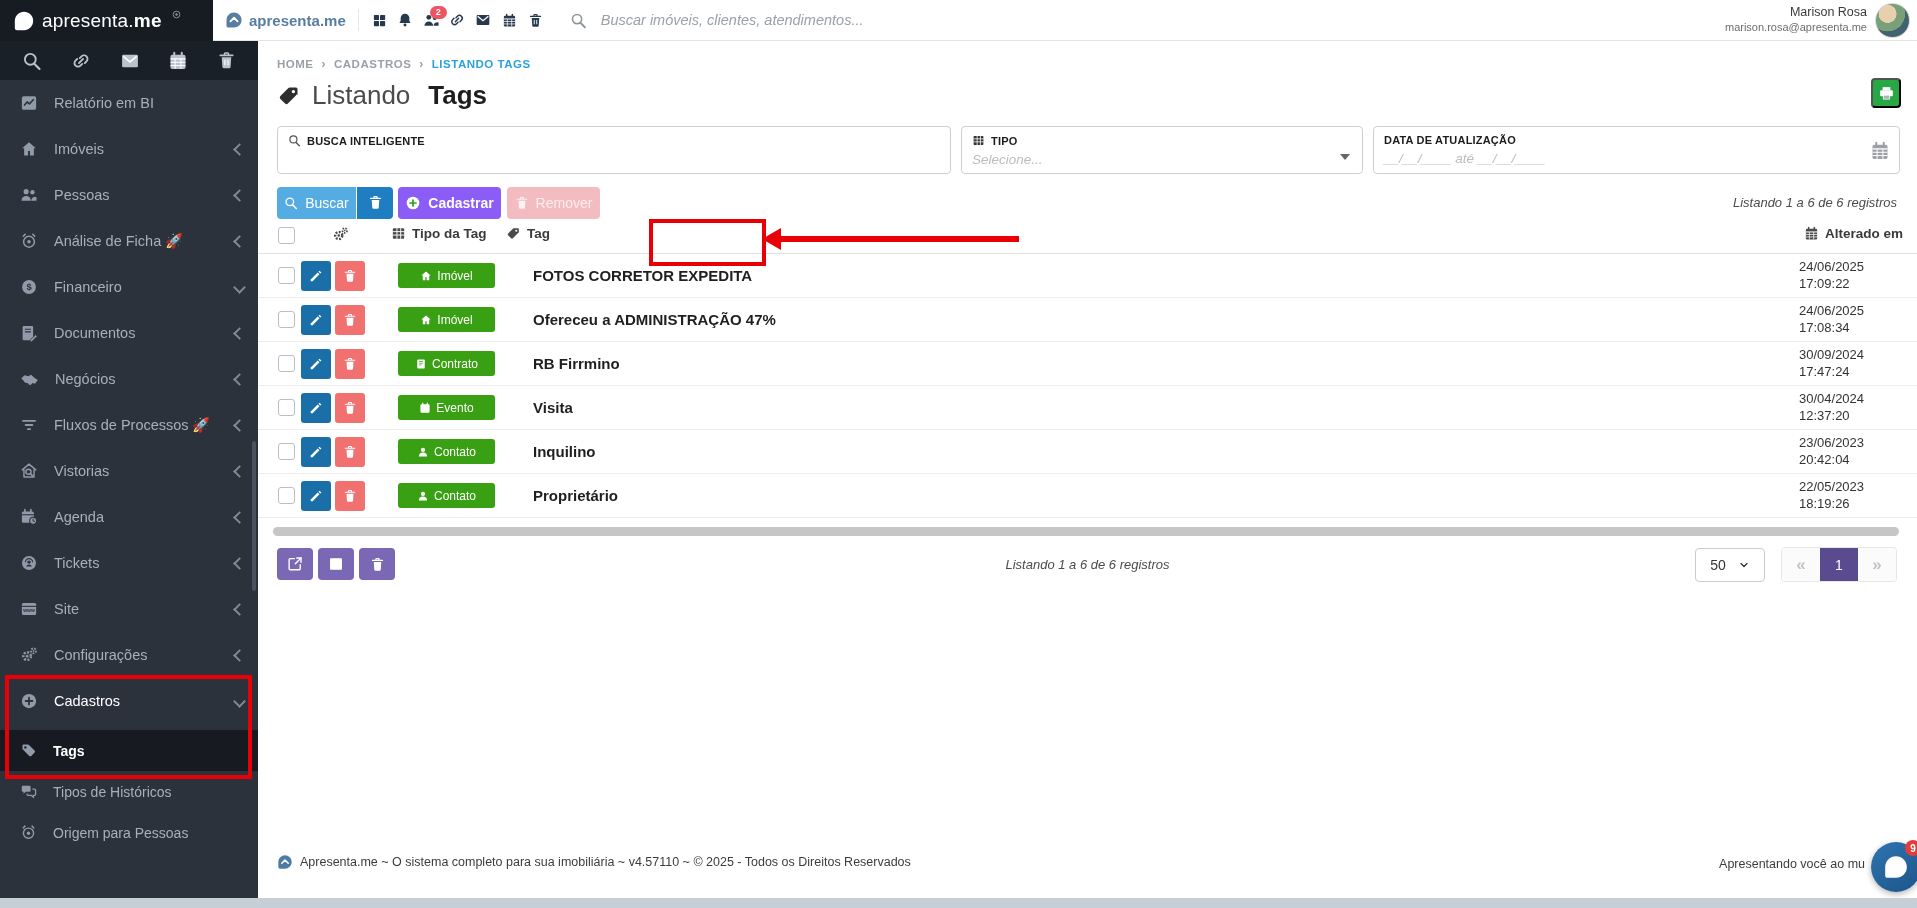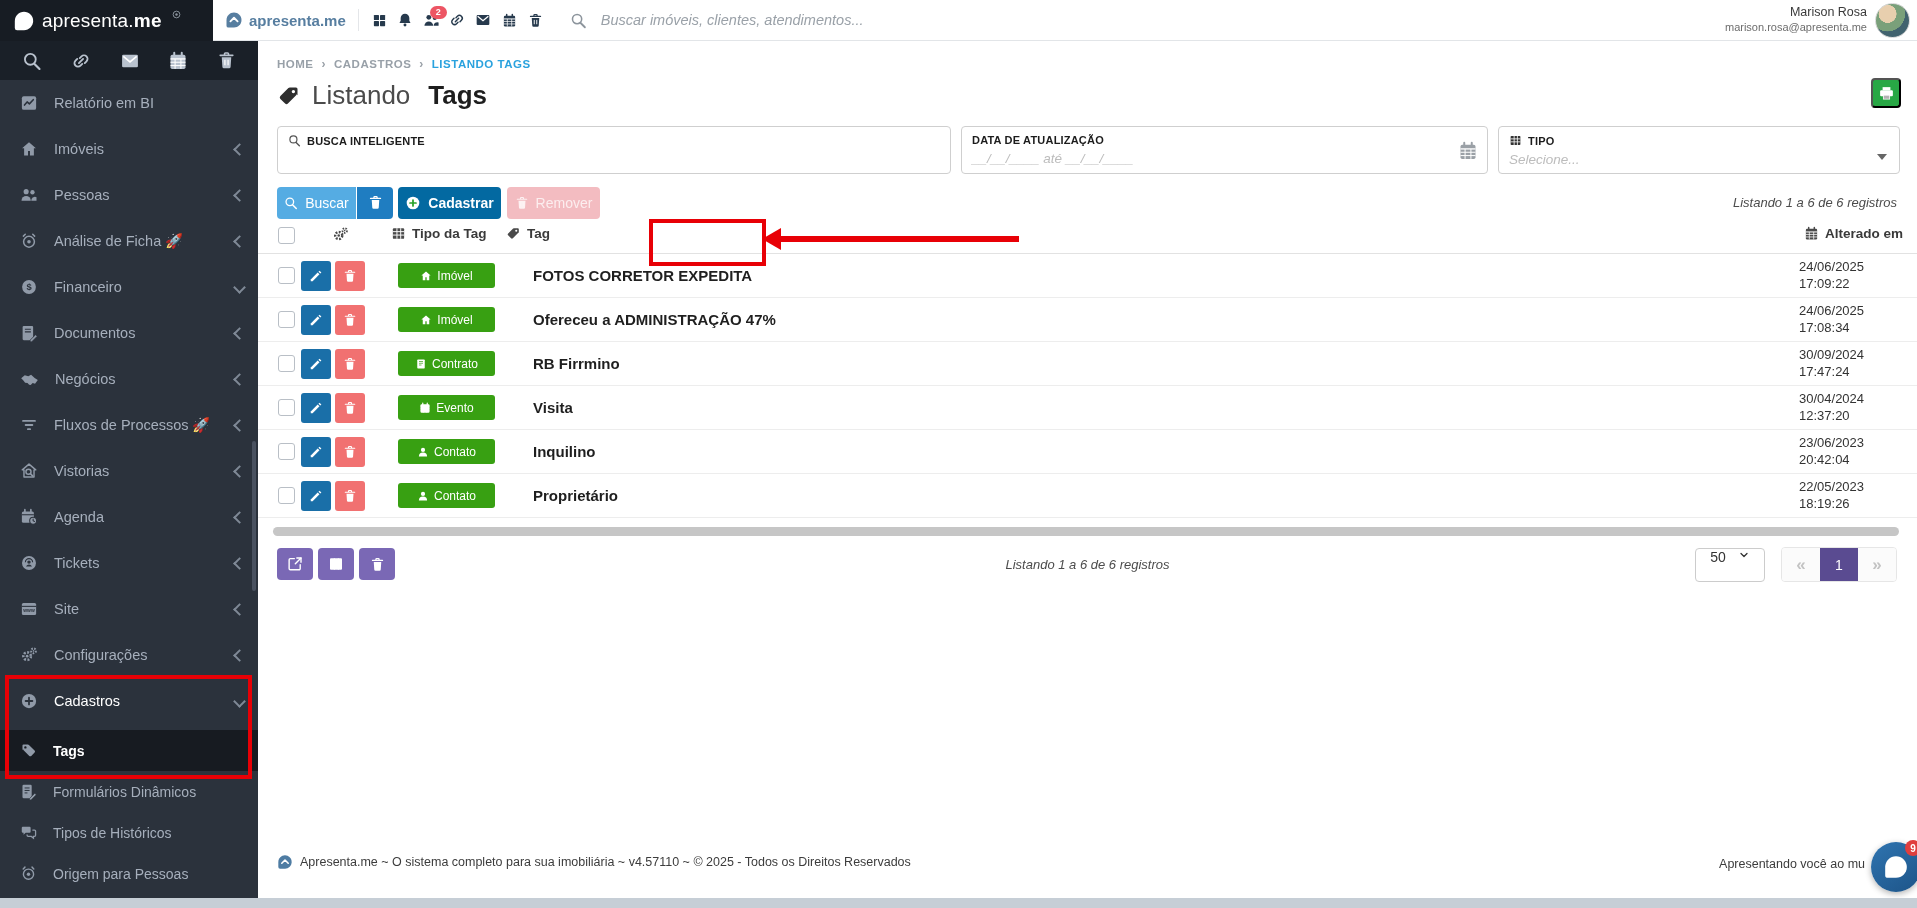--- a/index.html
+++ b/index.html
@@ -77,21 +77,21 @@
   .f-data{width:527px;}
   .caret{position:absolute;right:12px;top:27px;width:0;height:0;border-left:5px solid transparent;
          border-right:5px solid transparent;border-top:6px solid #666;}
   .data-cal{position:absolute;right:9px;top:14px;color:#9aa0a6;}
 
   .toolbar{margin:12px 0 0 19px;display:flex;align-items:center;position:relative;height:33px;}
   .btn{height:32px;border:none;border-radius:4px;display:inline-flex;align-items:center;justify-content:center;
        gap:7px;font-size:14px;color:#fff;cursor:pointer;font-family:"Liberation Sans",sans-serif;box-sizing:border-box;}
   .btn-buscar{width:79px;background:#55ace3;border-radius:4px 0 0 4px;}
   .btn-btrash{width:36px;background:#1f7dc1;border-radius:0 4px 4px 0;margin-left:1px;}
-  .btn-cad{width:103px;background:#0369a1;margin-left:5px;font-weight:600;}
+  .btn-cad{width:103px;background:#8b5cf6;margin-left:5px;font-weight:600;}
   .btn-rem{width:93px;background:#f3bcc1;margin-left:6px;color:rgba(255,255,255,.92);}
   .summary{position:absolute;right:20px;top:9px;font-style:italic;font-size:13px;color:#4c4c4c;}
 
   
   .thead{position:relative;height:34px;border-bottom:1px solid #e2e2e2;
          font-size:13.5px;font-weight:700;color:#3a3a3a;}
   .thead .cell{position:absolute;top:7px;display:flex;align-items:center;gap:6px;}
   .th-ic{color:#4a4a4a;}
   input.cbx{appearance:none;-webkit-appearance:none;width:17px;height:17px;border:1px solid #b9bfc6;border-radius:3px;
             background:#fff;margin:0;cursor:pointer;}
@@ -107,21 +107,21 @@
   .rowdate{margin-left:auto;width:118px;font-size:13px;color:#333;line-height:1.3;}
   .hscroll{margin:9px 0 0 15px;width:1626px;height:9px;background:#c6c6c6;border-radius:5px;cursor:grab;}
 
   
   .bottom-bar{position:relative;margin-top:10px;height:38px;}
   .pbtns{display:flex;gap:5px;margin-left:19px;position:absolute;top:2px;}
   .pbtn{width:36px;height:32px;border:none;border-radius:4px;background:#7a68b5;color:#fff;cursor:pointer;
         display:flex;align-items:center;justify-content:center;padding:0;}
   .bsummary{position:absolute;left:50%;transform:translateX(-50%);top:11px;font-style:italic;font-size:13px;color:#4c4c4c;}
   .pager{position:absolute;right:20px;top:1px;display:flex;align-items:center;}
-  .psize{width:68px;height:32px;border:1px solid #ccc;border-radius:4px;display:flex;
+  .psize{width:68px;height:32px;border:1px solid #ccc;border-radius:4px;display:flex;align-items:center;
          justify-content:center;gap:12px;font-size:14px;color:#333;cursor:pointer;background:#fff;}
   .pgroup{display:flex;margin-left:16px;border-radius:4px;overflow:hidden;border:1px solid #e6e6e6;}
   .pg{width:38px;height:33px;display:flex;align-items:center;justify-content:center;cursor:pointer;box-sizing:border-box;}
   .pg.dis{background:#fbfbfb;color:#c3c3c3;font-size:17px;font-weight:700;}
   .pg.cur{background:#5a4b91;color:#fff;font-size:14px;}
 
   
   .footer{position:absolute;left:19px;right:0;bottom:24px;height:20px;font-size:12.5px;color:#3c3c3c;}
   .f-left{display:flex;align-items:center;gap:7px;position:absolute;left:0;top:0;}
   .f-left .ic{color:#4e7ca3;}
@@ -505,26 +505,20 @@
         </div>
       <div style="height:6px"></div>
       <div class="sitem subitem active">
           <svg class="ic" width="17" height="17">
             <use href="#i-tag"></use>
           </svg>
           <span class="lbl">Tags</span>
         </div>
       <div class="sitem subitem">
           <svg class="ic" width="17" height="17">
-            <use href="#i-formpen"></use>
-          </svg>
-          <span class="lbl">Formulários Dinâmicos</span>
-        </div>
-      <div class="sitem subitem">
-          <svg class="ic" width="17" height="17">
             <use href="#i-chats"></use>
           </svg>
           <span class="lbl">Tipos de Históricos</span>
         </div>
       <div class="sitem subitem">
           <svg class="ic" width="17" height="17">
             <use href="#i-alarm"></use>
           </svg>
           <span class="lbl">Origem para Pessoas</span>
         </div>
@@ -557,39 +551,39 @@
 
     <div class="filters">
       <div class="fbox f-busca">
         <div class="flabel">
           <svg class="ic" width="13" height="13" style="color:#555">
               <use href="#i-search"></use>
             </svg>
           <span>BUSCA INTELIGENTE</span>
         </div>
       </div>
+      <div class="fbox f-tipo">
+        <div class="flabel">
+          <svg class="ic" width="13" height="13" style="color:#333">
+              <use href="#i-cols"></use>
+            </svg>
+          <span>TIPO</span>
+        </div>
+        <div class="fvalue">Selecione...</div>
+        <span class="caret"></span>
+      </div>
       <div class="fbox f-data">
         <div class="flabel">
             <span>DATA DE ATUALIZAÇÃO</span>
           </div>
         <div class="fvalue">__/__/____ até __/__/____</div>
         <svg class="ic data-cal" width="20" height="20">
             <use href="#i-calendar"></use>
           </svg>
       </div>
-      <div class="fbox f-tipo">
-        <div class="flabel">
-          <svg class="ic" width="13" height="13" style="color:#333">
-              <use href="#i-cols"></use>
-            </svg>
-          <span>TIPO</span>
-        </div>
-        <div class="fvalue">Selecione...</div>
-        <span class="caret"></span>
-      </div>
     </div>
 
     <div class="toolbar">
       <button class="btn btn-buscar">
         <svg class="ic" width="14" height="14">
             <use href="#i-search"></use>
           </svg>
         <span>Buscar</span>
       </button>
       <button class="btn btn-btrash">

